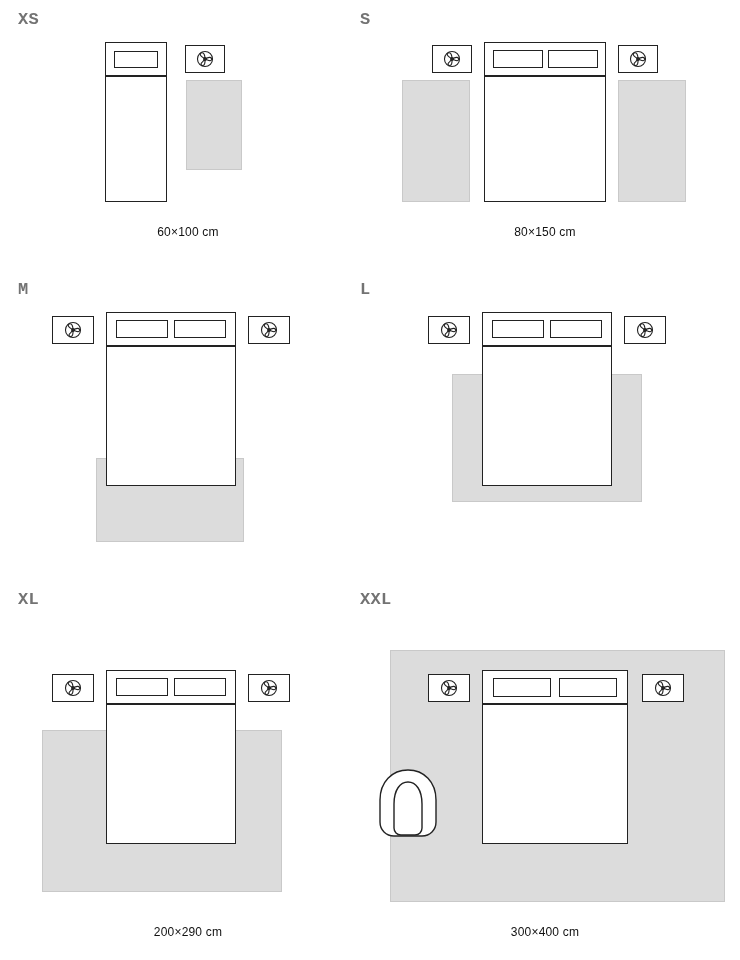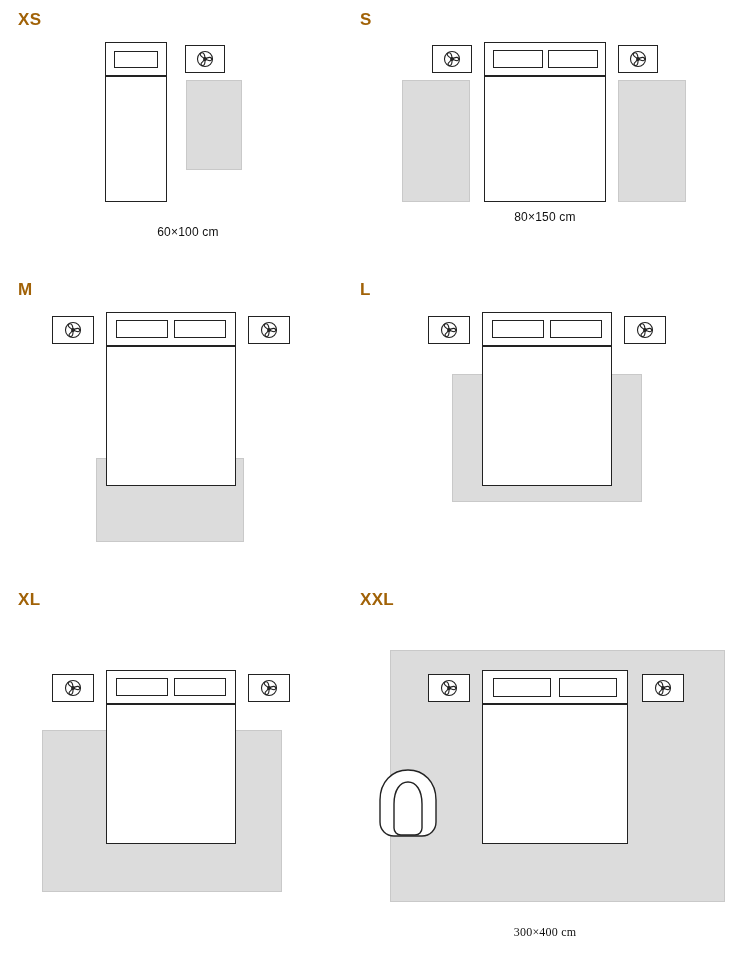--- a/index.html
+++ b/index.html
@@ -20,25 +20,26 @@
     height: 960px;
     position: relative;
   }
   .cell {
     position: absolute;
     box-sizing: border-box;
   }
   .size-label {
     font-size: 17px;
     font-weight: bold;
-    color: #a16207;
+    color: #737373;
     letter-spacing: 0.3px;
     position: absolute;
     top: 0;
     left: 0;
+    font-family: Liberation Mono, monospace;
   }
   .caption {
     position: absolute;
     left: 0;
     width: 100%;
     text-align: center;
     font-size: 12px;
     color: #111111;
     letter-spacing: 0.2px;
   }
@@ -151,21 +152,21 @@
             <circle cx="12" cy="12" r="8.2" fill="none" stroke="#222" stroke-width="1.2"></circle>
             <path d="M12 12 C12 7.5 10.6 5.2 8.7 5.2 C6.9 5.2 6.2 7.2 7.6 8.6 C8.9 9.9 10.7 11 12 12 Z" fill="none" stroke="#222" stroke-width="1.2"></path>
             <path d="M12 12 C15.9 9.8 18.2 9.7 19.1 11.3 C20 12.9 18.4 14.3 16.6 13.7 C14.9 13.1 13.3 12.6 12 12 Z" fill="none" stroke="#222" stroke-width="1.2"></path>
             <path d="M12 12 C12.3 16.5 11.6 18.7 9.8 19.1 C8 19.5 7 17.7 8.2 16.3 C9.4 14.9 11 13.2 12 12 Z" fill="none" stroke="#222" stroke-width="1.2"></path>
             <circle cx="12" cy="12" r="1.5" fill="none" stroke="#222" stroke-width="1.2"></circle>
           </svg>
         </span>
       </div>
     </div>
 
-    <div class="caption" style="top:200px;">80×150 cm</div>
+    <div class="caption" style="top:215px;">80×150 cm</div>
   </div>
 
   <div class="cell" style="left:18px; top:280px; width:340px; height:300px;">
     <div class="size-label">M</div>
 
     <div class="stage" style="left:0; top:22px; width:340px; height:250px;">
 
       <div class="rug" style="left:78px; top:156px; width:148px; height:84px;"></div>
 
       <div class="bed" style="left:88px; top:44px; width:130px; height:140px;"></div>
@@ -266,20 +267,21 @@
             <circle cx="12" cy="12" r="8.2" fill="none" stroke="#222" stroke-width="1.2"></circle>
             <path d="M12 12 C12 7.5 10.6 5.2 8.7 5.2 C6.9 5.2 6.2 7.2 7.6 8.6 C8.9 9.9 10.7 11 12 12 Z" fill="none" stroke="#222" stroke-width="1.2"></path>
             <path d="M12 12 C15.9 9.8 18.2 9.7 19.1 11.3 C20 12.9 18.4 14.3 16.6 13.7 C14.9 13.1 13.3 12.6 12 12 Z" fill="none" stroke="#222" stroke-width="1.2"></path>
             <path d="M12 12 C12.3 16.5 11.6 18.7 9.8 19.1 C8 19.5 7 17.7 8.2 16.3 C9.4 14.9 11 13.2 12 12 Z" fill="none" stroke="#222" stroke-width="1.2"></path>
             <circle cx="12" cy="12" r="1.5" fill="none" stroke="#222" stroke-width="1.2"></circle>
           </svg>
         </span>
       </div>
     </div>
 
+    <div class="caption" style="top:335px;">200×290 cm</div>
   </div>
 
   <div class="cell" style="left:360px; top:590px; width:370px; height:360px;">
     <div class="size-label">XXL</div>
 
     <div class="stage" style="left:0; top:60px; width:370px; height:260px;">
 
       <div class="rug" style="left:30px; top:0px; width:335px; height:252px;"></div>
 
       <div class="bed" style="left:122px; top:54px; width:146px; height:140px;"></div>
@@ -311,16 +313,16 @@
       </div>
 
       <div class="chair" style="left:6px; top:108px; width:90px; height:90px;">
         <svg width="90" height="90" viewBox="0 0 90 90">
           <path d="M14 42 C14 24 26 12 42 12 C58 12 70 24 70 42 L70 64 C70 72 64 78 56 78 L28 78 C20 78 14 72 14 64 Z" fill="#ffffff" stroke="#222222" stroke-width="1.4"></path>
           <path d="M28 46 C28 32 34 24 42 24 C50 24 56 32 56 46 L56 70 C56 74 53 77 49 77 L35 77 C31 77 28 74 28 70 Z" fill="#ffffff" stroke="#222222" stroke-width="1.4"></path>
         </svg>
       </div>
     </div>
 
-    <div class="caption" style="top:335px;font-family:Liberation Serif, serif;">300×400 cm</div>
+    <div class="caption" style="top:335px;">300×400 cm</div>
   </div>
 
 </div>
 
 </body></html>

